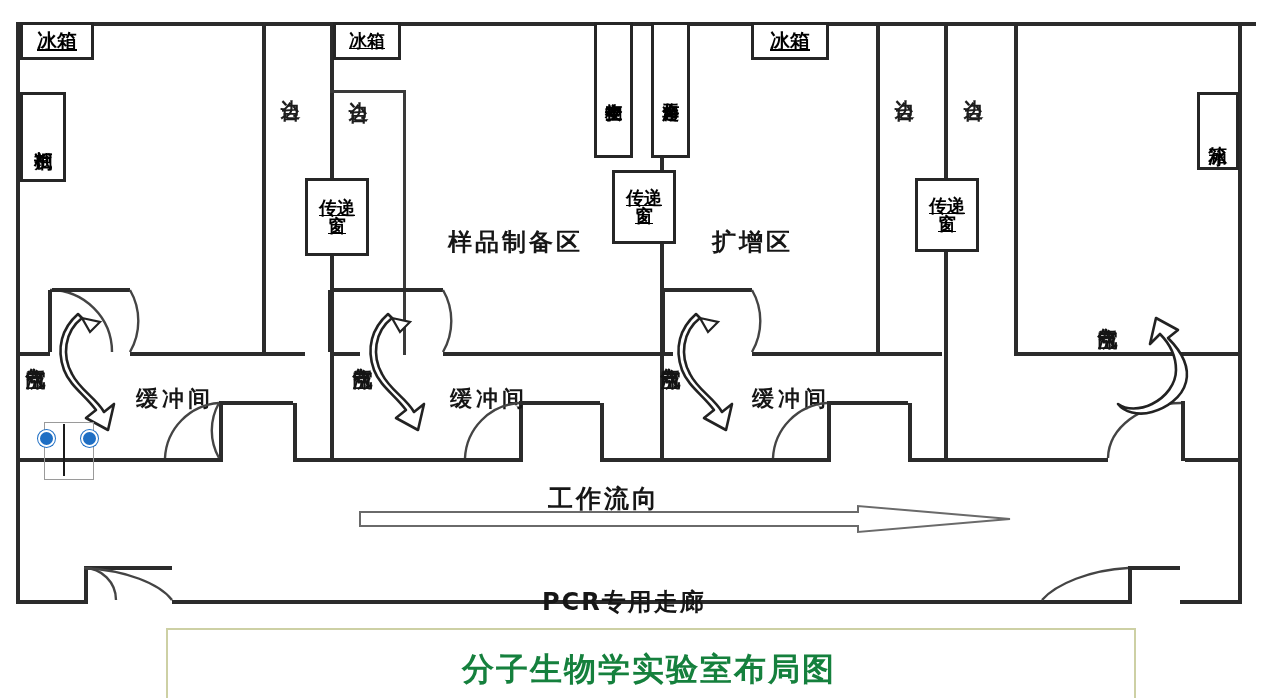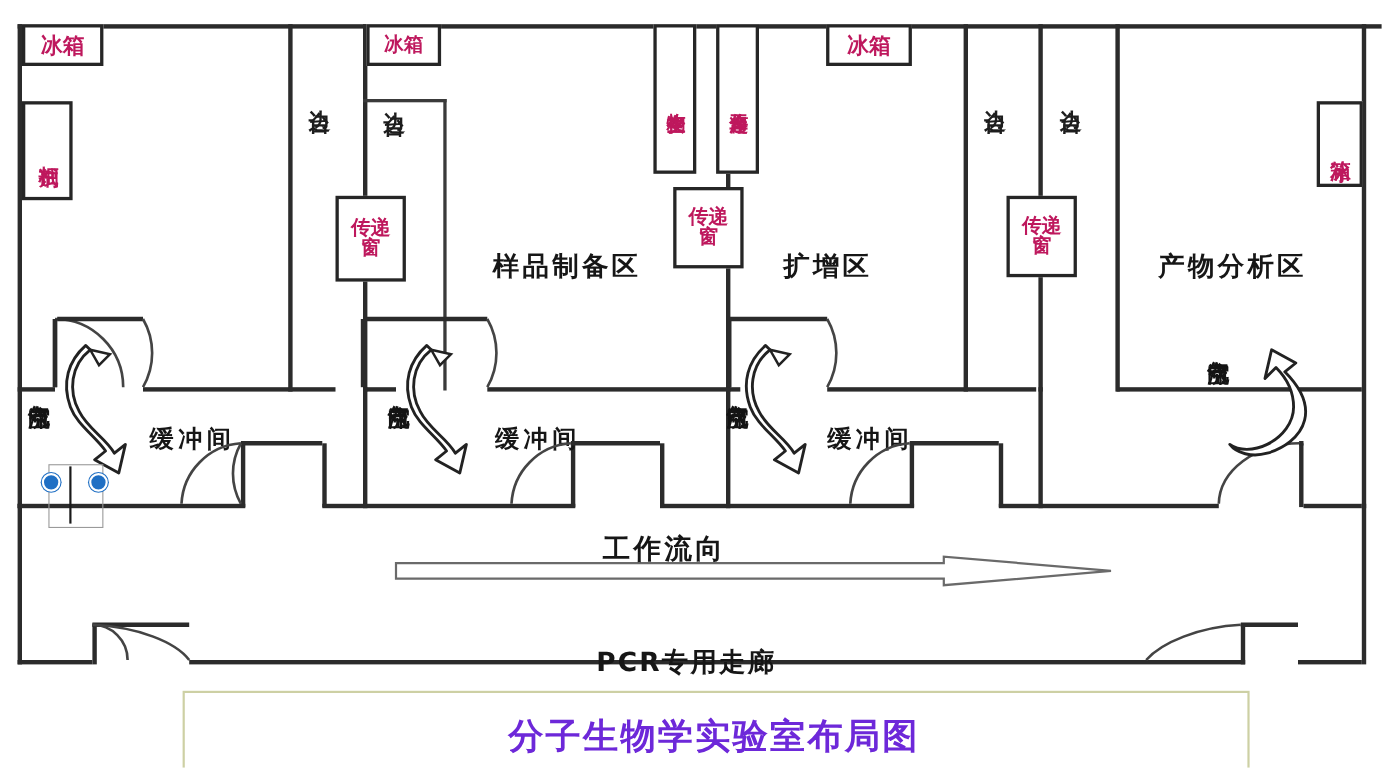--- a/index.html
+++ b/index.html
@@ -9,39 +9,39 @@
 
   
   .wall-h{position:absolute;background:#2b2b2b;height:4px;}
   .wall-v{position:absolute;background:#2b2b2b;width:4px;}
   .wall-thin-v{position:absolute;background:#3a3a3a;width:3px;}
   .wall-thin-h{position:absolute;background:#3a3a3a;height:3px;}
 
   
   .eqbox{position:absolute;border:3px solid #262626;background:#ffffff;
          display:flex;align-items:center;justify-content:center;
-         color:#be185d;line-height:1.02;}
+         color:#000000;line-height:1.02;text-decoration:underline;}
   .eqbox.vert{writing-mode:vertical-rl;text-orientation:upright;letter-spacing:0px;}
   .eqbox span{display:block;}
 
   
   .vcap{position:absolute;writing-mode:vertical-rl;text-orientation:upright;
         color:#1d1d1d;line-height:1.05;letter-spacing:1px;font-weight:600;}
 
   
   .rlabel{position:absolute;color:#161616;font-weight:700;letter-spacing:3px;white-space:nowrap;}
 
   
   .airflow{position:absolute;writing-mode:vertical-rl;text-orientation:upright;
            font-weight:700;color:#141414;line-height:1.0;letter-spacing:0px;}
 
   
   #titlebox{position:absolute;border:2px solid #cdd0a4;background:#ffffff;}
   #titletext{position:absolute;width:100%;text-align:center;font-weight:900;
-             color:#6d28d9;letter-spacing:2px;}
+             color:#15803d;letter-spacing:2px;}
 
   
   .sel-rect{position:absolute;border:1px solid #9a9a9a;background:transparent;}
   .sel-dot{position:absolute;width:13px;height:13px;border-radius:50%;
            background:#1f6fc4;border:2px solid #ffffff;box-shadow:0 0 0 1px #1f6fc4;}
   .sel-caret{position:absolute;width:2px;background:#1a1a1a;}
 
   svg.ovl{position:absolute;left:0;top:0;width:1268px;height:698px;
           pointer-events:none;overflow:visible;}
 </style>
@@ -158,23 +158,20 @@
   <div class="eqbox vert" style="left:1197px;top:92px;width:36px;height:72px;font-size:19px;font-weight:700;">
     <span>冰箱</span>
   </div>
 
   <div class="rlabel" style="left:448px;top:226px;font-size:24px;">
     <span>样品制备区</span>
   </div>
   <div class="rlabel" style="left:712px;top:226px;font-size:24px;">
     <span>扩增区</span>
   </div>
-  <div class="rlabel" style="left:1053px;top:226px;font-size:24px;">
-    <span>产物分析区</span>
-  </div>
 
   <div class="rlabel" style="left:136px;top:384px;font-size:22px;letter-spacing:4px;">
     <span>缓冲间</span>
   </div>
   <div class="rlabel" style="left:450px;top:384px;font-size:22px;letter-spacing:4px;">
     <span>缓冲间</span>
   </div>
   <div class="rlabel" style="left:752px;top:384px;font-size:22px;letter-spacing:4px;">
     <span>缓冲间</span>
   </div>

